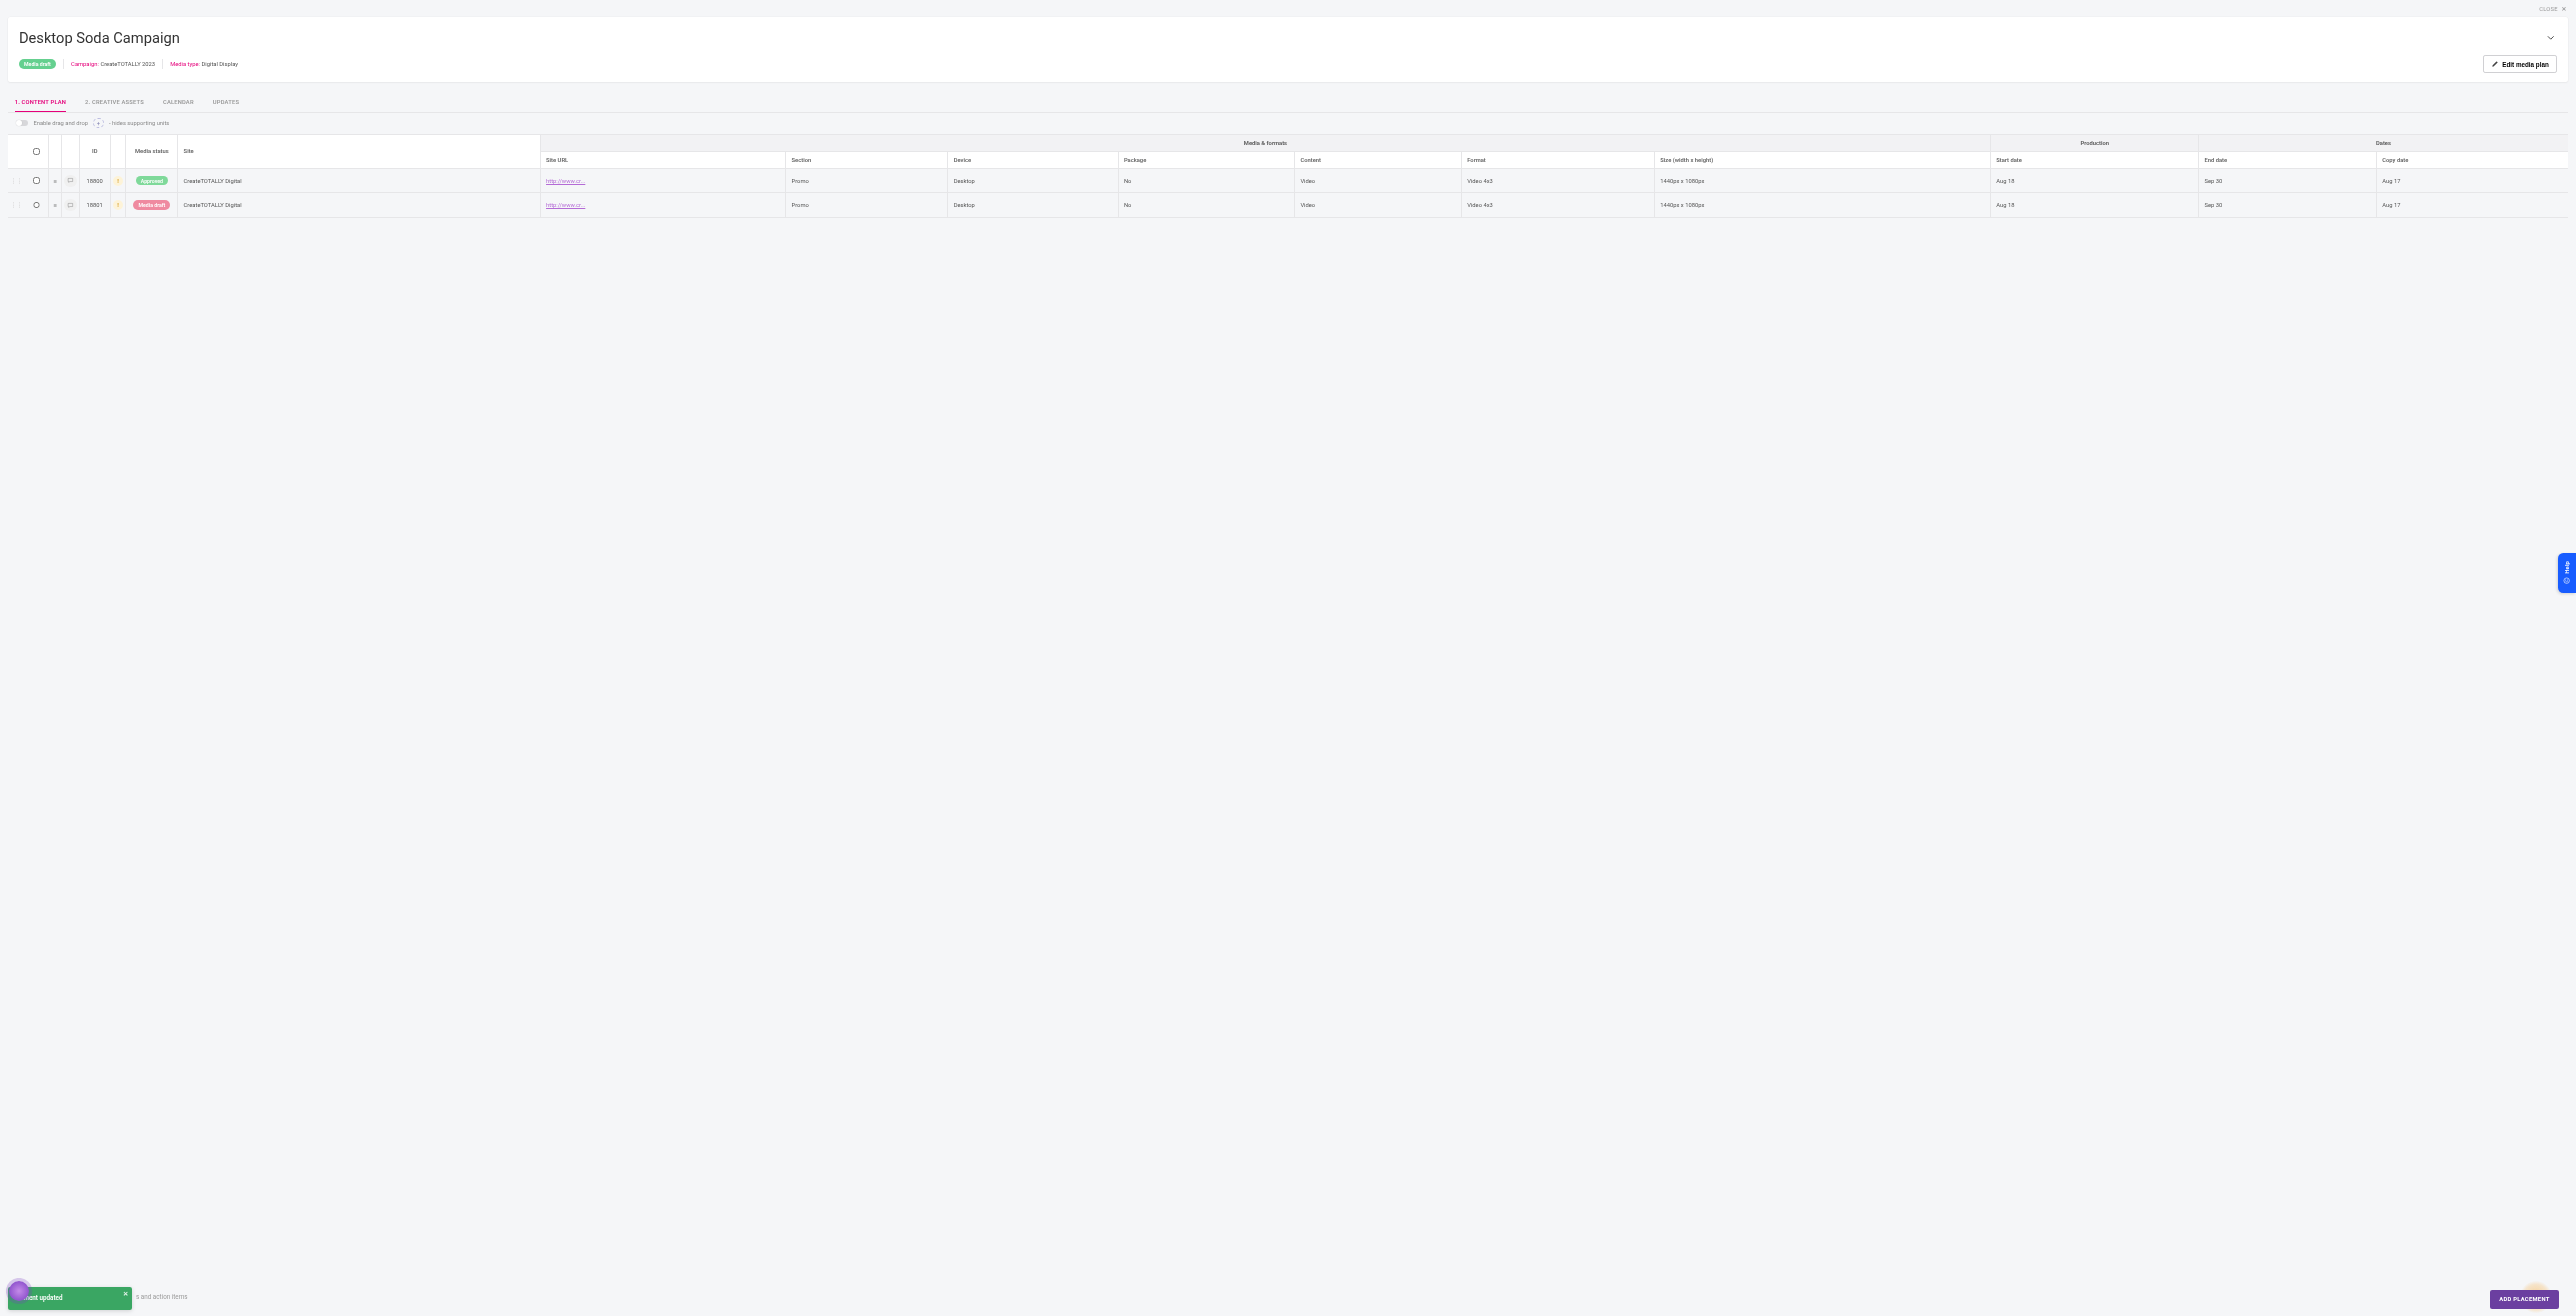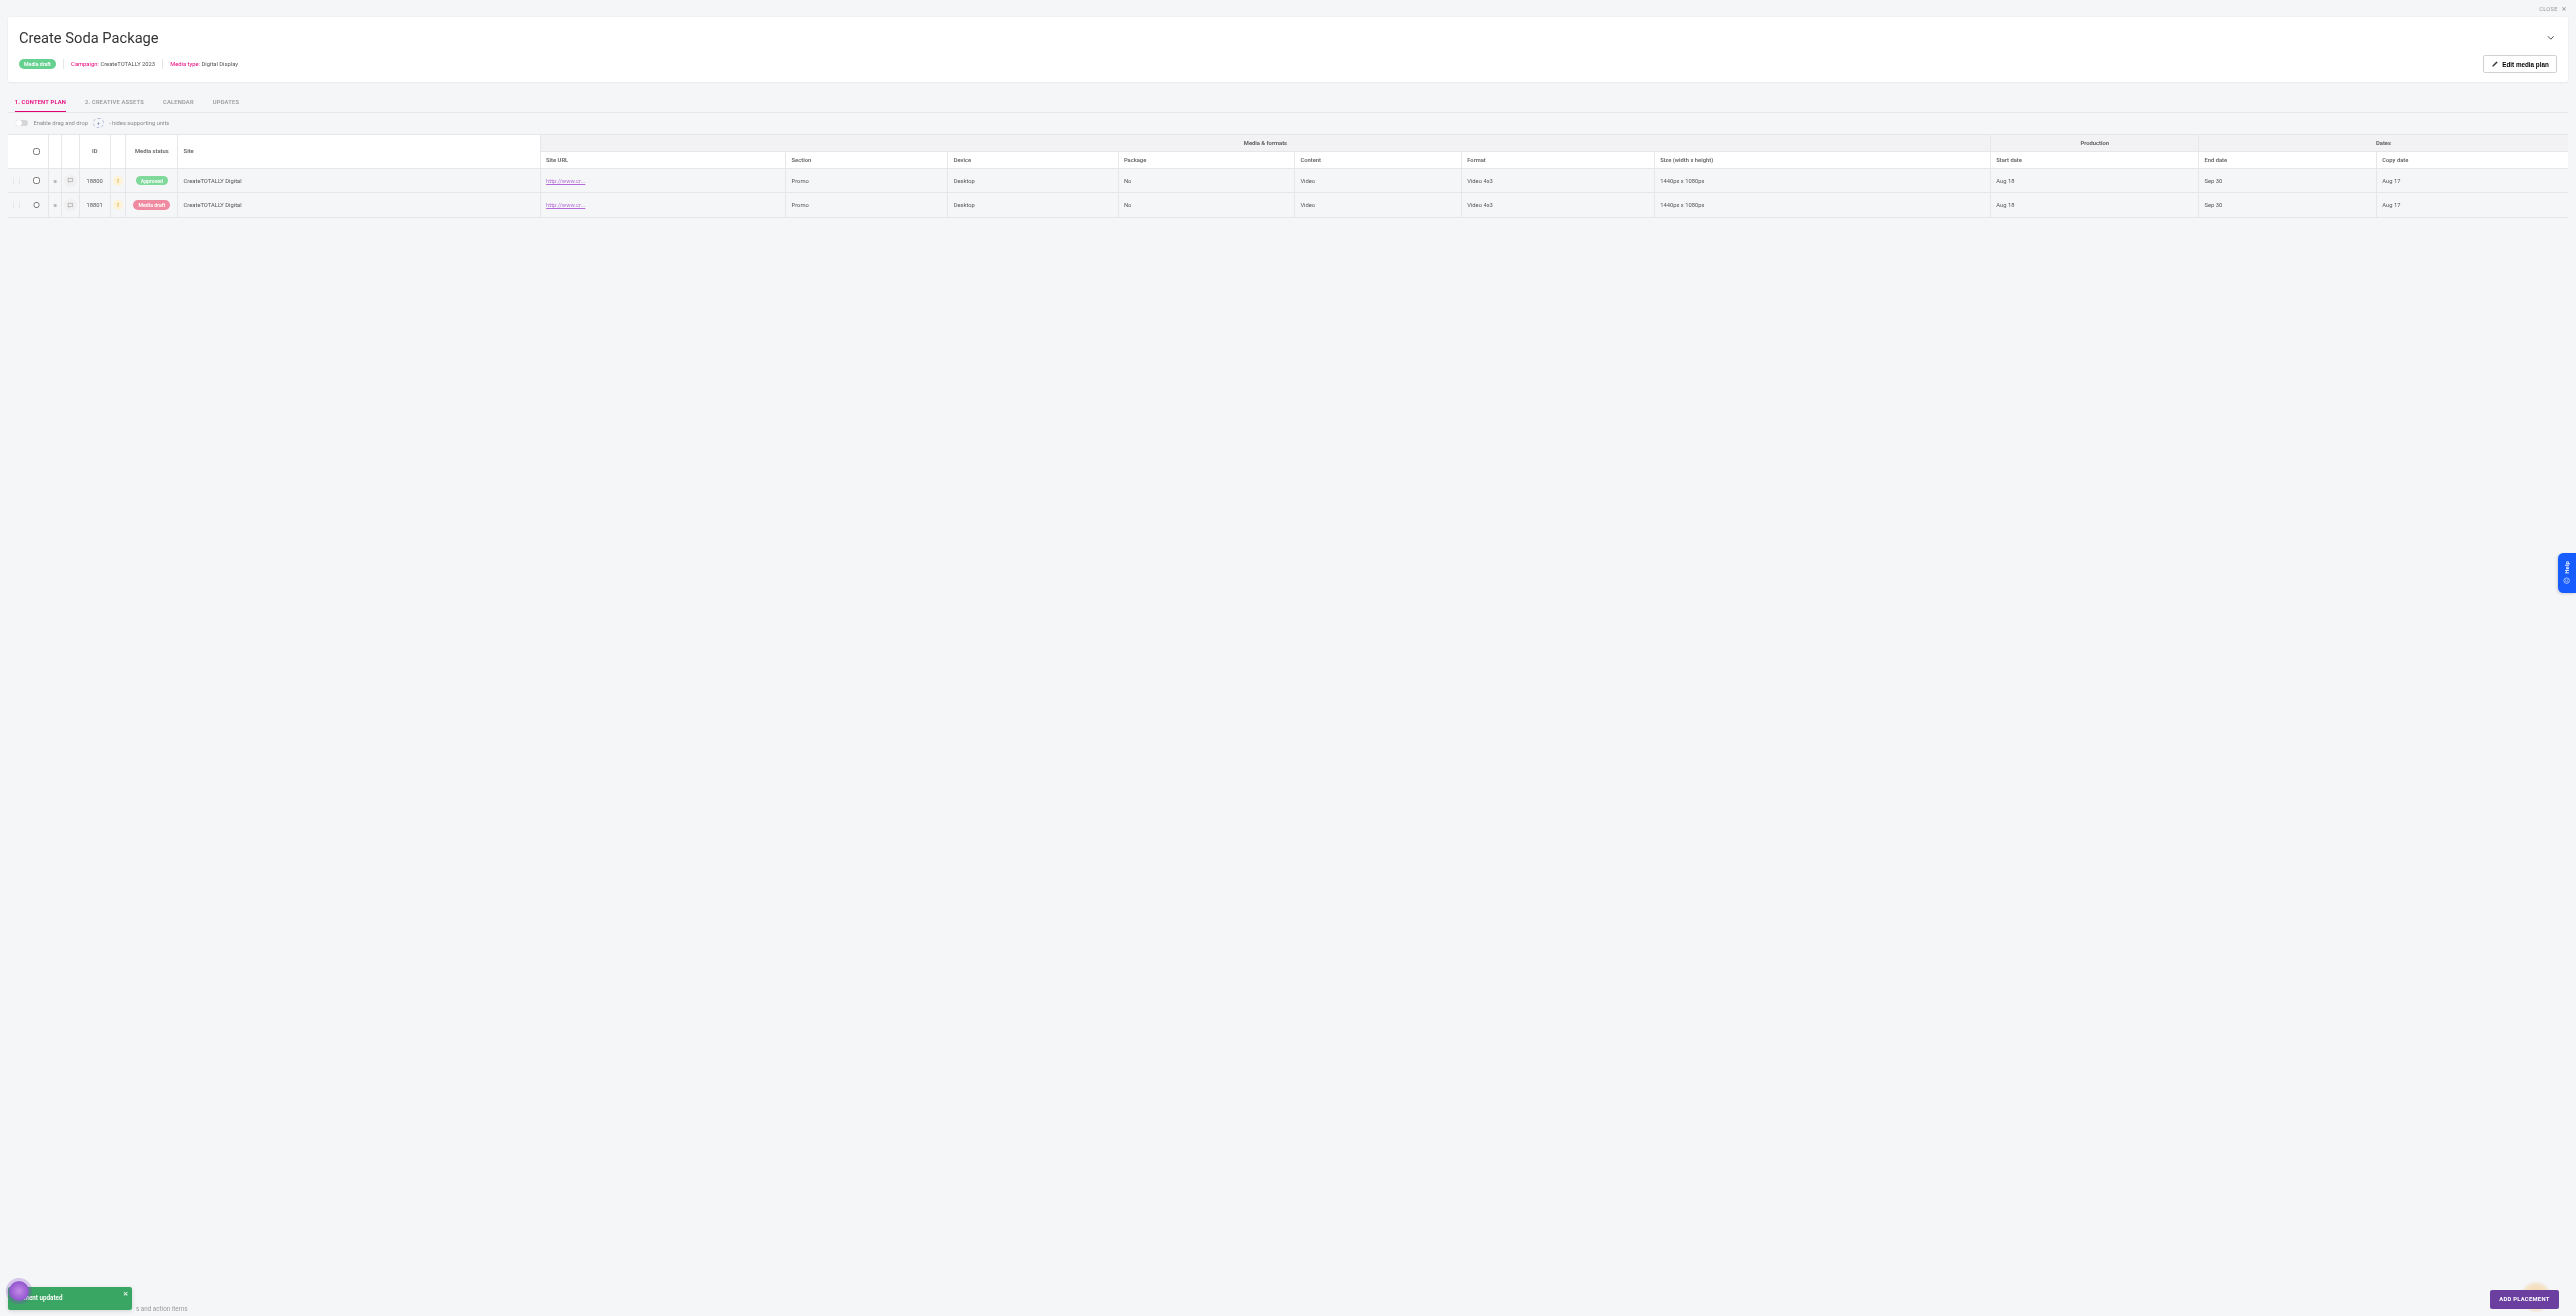--- a/index.html
+++ b/index.html
@@ -74,38 +74,38 @@
   
   .help-tab{position:fixed;right:0;top:42%;background:var(--help);color:#fff;border-radius:5.2px 0 0 5.2px;width:18px;height:40px;display:flex;flex-direction:column;align-items:center;justify-content:center;gap:3.1px;cursor:pointer;box-shadow:-1px 1px 3.1px rgba(0,0,0,.15);}
   .help-tab .htxt{writing-mode:vertical-rl;transform:rotate(180deg);font-size:5.8px;font-weight:600;letter-spacing:.03em;}
   .help-tab svg{width:7.3px;height:7.3px;stroke:#fff;fill:none;stroke-width:2;}
   
   .toast{position:fixed;left:8.4px;bottom:6.3px;background:var(--toast);color:#fff;border-radius:2.1px;padding:7.3px 14.7px 7.3px 8.4px;font-size:6.3px;font-weight:600;min-width:124px;display:flex;align-items:center;z-index:30;box-shadow:0 1px 4.2px rgba(0,0,0,.15);}
   .toast .close{position:absolute;right:4.2px;top:3.1px;font-size:6.3px;cursor:pointer;opacity:.85;}
   
   .bubble{position:fixed;left:9.4px;bottom:14.7px;width:20px;height:20px;border-radius:50%;background:radial-gradient(circle at 50% 50%,#c48be8,#7a3cc2);box-shadow:0 0 0 3.1px rgba(122,60,194,.25);cursor:pointer;z-index:40;}
   
-  .footer-hint{position:fixed;bottom:3px;left:136px;color:#9a9a9a;font-size:6.3px;z-index:10;}
+  .footer-hint{position:fixed;bottom:15px;left:136px;color:#9a9a9a;font-size:6.3px;z-index:10;}
   
   .add-placement{position:fixed;right:17px;bottom:7.3px;background:var(--purple);color:#fff;font-size:5.8px;letter-spacing:.05em;font-weight:700;padding:6.3px 9.4px;border-radius:2.1px;cursor:pointer;z-index:30;}
   .highlight-ring{position:fixed;right:24px;bottom:3.1px;width:32px;height:32px;border-radius:50%;background:radial-gradient(circle,rgba(246,200,134,.9) 0%,rgba(246,200,134,.4) 55%,rgba(246,200,134,0) 72%);z-index:25;pointer-events:none;}
 </style>
 </head>
 <body>
 
 <div class="close-bar">
   <span>
     <span>CLOSE</span>
     <span class="x">✕</span>
   </span>
 </div>
 
 <div class="card">
   <div class="header">
-    <h1 class="title">Create Soda Package</h1>
+    <h1 class="title">Desktop Soda Campaign</h1>
     <div class="chev">
       <svg viewBox="0 0 24 24">
           <polyline points="6 9 12 15 18 9"></polyline>
         </svg>
     </div>
     <div class="meta-row">
       <span class="pill green">Media draft</span>
       <span class="sep"></span>
       <span>
         <span class="meta-label">Campaign:</span>

